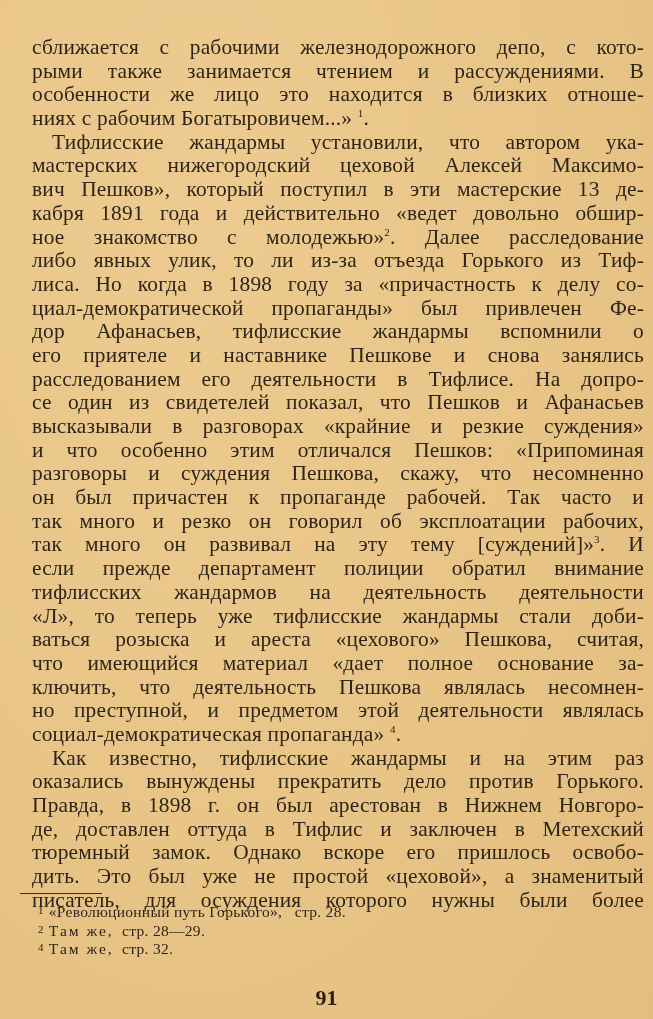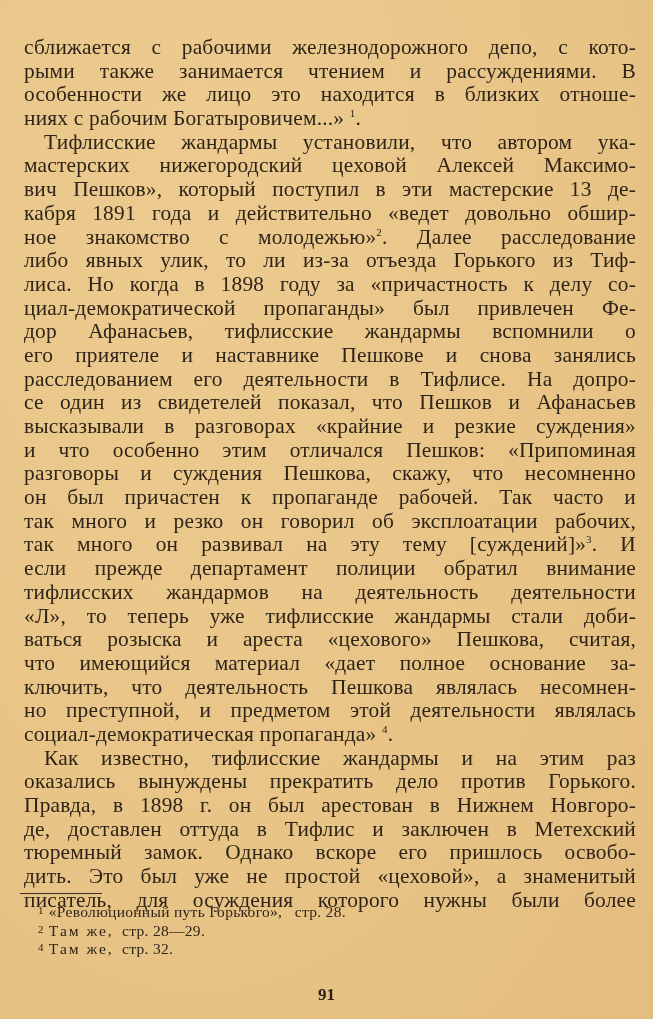--- a/index.html
+++ b/index.html
@@ -11,21 +11,21 @@
       height: 1019px;
       background: #eac78a;
       background-image: radial-gradient(ellipse at 30% 20%, #edcb90 0%, #e8c487 55%, #e3bd7f 100%);
       overflow: hidden;
       position: relative;
       font-family: "Liberation Serif", "DejaVu Serif", serif;
       color: #2e2418;
     }
     .page {
       position: absolute;
-      left: 24px;
+      left: 32px;
       top: 36px;
       width: 612px;
     }
     .line {
       display: block;
       font-size: 21.4px;
       line-height: 23.7px;
       height: 23.7px;
       white-space: nowrap;
       text-align: justify;
@@ -70,21 +70,21 @@
     }
     .spaced {
       letter-spacing: 2px;
     }
     .page-number {
       position: absolute;
       left: 0;
       width: 653px;
       top: 985px;
       text-align: center;
-      font-size: 17px;
+      font-size: 22px;
       font-weight: bold;
       color: #2a1e12;
     }
   </style>
 </head>
 <body>
 
 <div class="page">
   <span class="line">сближается с рабочими железнодорожного депо, с кото-</span>
   <span class="line">рыми также занимается чтением и рассуждениями. В</span>

